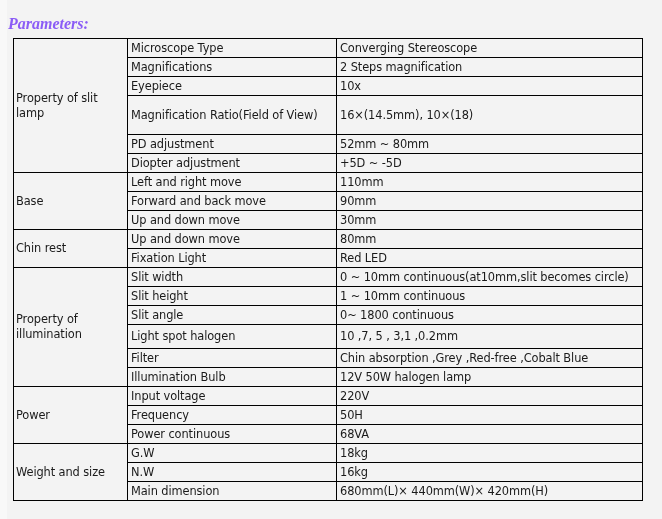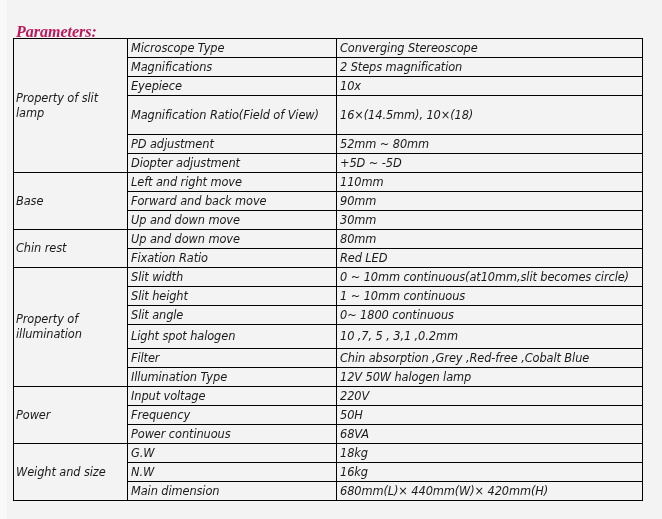--- a/index.html
+++ b/index.html
@@ -23,42 +23,41 @@
     }
     .title {
       position: absolute;
       left: 8px;
       top: 14px;
       font-family: "Liberation Serif", "DejaVu Serif", serif;
       font-weight: bold;
       font-style: italic;
       font-size: 16px;
       line-height: 20px;
-      color: #be185d;
-      margin: 8px;
+      color: #8b5cf6;
+      margin: 0;
     }
     table.params {
       position: absolute;
       left: 13px;
       top: 38px;
       border-collapse: collapse;
       table-layout: fixed;
       width: 629px;
       font-size: 11.4px;
       letter-spacing: -0.1px;
     }
     table.params td {
       border: 1px solid #000;
       padding: 0 0 0 3px;
       height: 18px;
       line-height: 15px;
       vertical-align: middle;
       white-space: nowrap;
       overflow: hidden;
-      font-style: italic;
     }
     table.params td.group {
       white-space: normal;
       line-height: 15px;
       padding-left: 2px;
       margin-left: 24px;
     }
     table.params tr.tall td.item,
     table.params tr.tall td.val { height: 38px; }
     table.params tr.mid td.item,
@@ -121,21 +120,21 @@
       <td class="item">Up and down move</td>
       <td class="val">30mm</td>
     </tr>
 
     <tr>
       <td class="group" rowspan="2">Chin rest</td>
       <td class="item">Up and down move</td>
       <td class="val">80mm</td>
     </tr>
     <tr>
-      <td class="item">Fixation Ratio</td>
+      <td class="item">Fixation Light</td>
       <td class="val">Red LED</td>
     </tr>
 
     <tr>
       <td class="group" rowspan="6">Property of illumination</td>
       <td class="item">Slit width</td>
       <td class="val">0 ~ 10mm  continuous(at10mm,slit becomes circle)</td>
     </tr>
     <tr>
       <td class="item">Slit height</td>
@@ -147,21 +146,21 @@
     </tr>
     <tr class="mid">
       <td class="item">Light spot halogen</td>
       <td class="val">10 ,7, 5 , 3,1 ,0.2mm</td>
     </tr>
     <tr>
       <td class="item">Filter</td>
       <td class="val">Chin absorption ,Grey ,Red-free ,Cobalt Blue</td>
     </tr>
     <tr>
-      <td class="item">Illumination Type</td>
+      <td class="item">Illumination Bulb</td>
       <td class="val">12V 50W halogen lamp</td>
     </tr>
 
     <tr>
       <td class="group" rowspan="3">Power</td>
       <td class="item">Input voltage</td>
       <td class="val">220V</td>
     </tr>
     <tr>
       <td class="item">Frequency</td>

